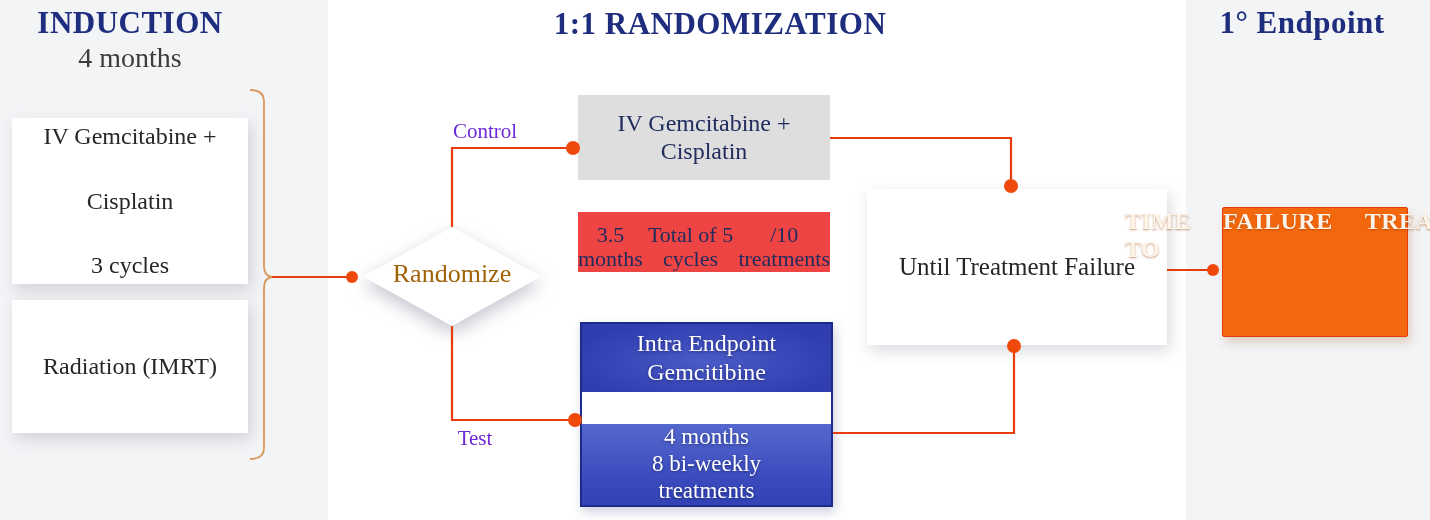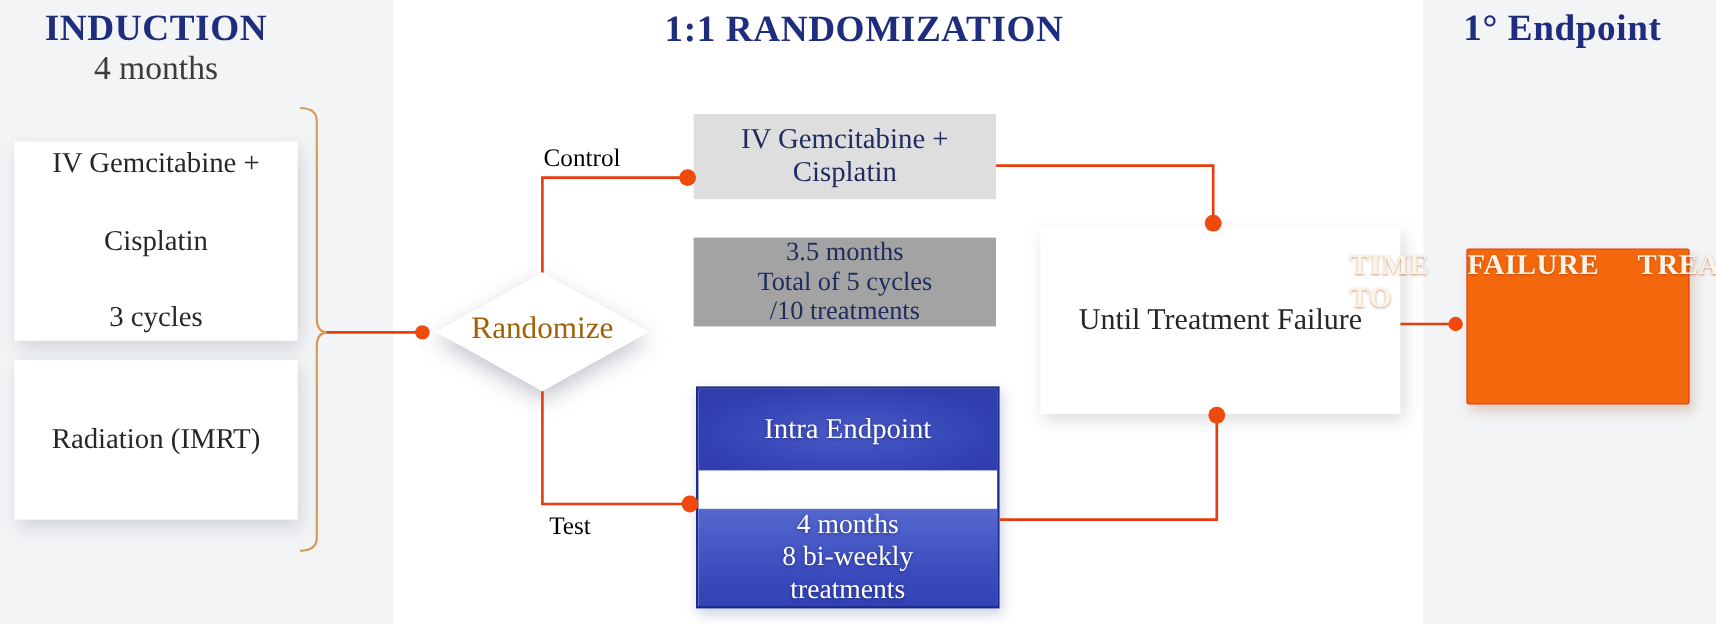--- a/index.html
+++ b/index.html
@@ -36,22 +36,22 @@
   #box-induction-chemo{left:12px;top:118px;width:236px;height:166px;}
   #box-induction-radiation{left:12px;top:300px;width:236px;height:133px;}
   #box-continuation{left:867px;top:189px;width:300px;height:156px;}
   #box-continuation .ln{font-size:25px;line-height:1.3;}
 
   
   #box-control{position:absolute;left:578px;top:95px;width:252px;height:177px;
     display:flex;flex-direction:column;text-align:center;color:#202c5e;}
   #box-control .sec-top{height:85px;background:#dedede;
     display:flex;flex-direction:column;justify-content:center;}
-  #box-control .sec-bottom{flex:1;background:#a3a3a3;
-    display:flex;flex-direction:column;justify-content:center;}
+  #box-control .sec-bottom{flex:1;background:#ef4444;
+    display:flex;flex-direction:row;justify-content:center;align-items:flex-end;}
   #box-control .ln{font-size:24px;line-height:1.13;}
   #box-control .lns{font-size:22px;line-height:1.12;}
 
   
   #box-test{position:absolute;left:580px;top:322px;width:253px;height:185px;
     box-sizing:border-box;border:2px solid #1c2a8d;
     display:flex;flex-direction:column;text-align:center;color:#ffffff;
     box-shadow:2px 5px 10px rgba(90,100,150,.3);}
   #box-test .sec-top{height:71px;
     background:radial-gradient(ellipse at 50% 55%, #4a5ac8 0%, #2f3dae 80%);
@@ -67,21 +67,21 @@
     box-sizing:border-box;background:#f4680d;border:1px solid #e23b0e;border-radius:2px;
     display:flex;justify-content:center;align-items:flex-start;
     padding-left:17px;box-shadow:3px 6px 10px rgba(160,95,45,.25);}
   #box-endpoint .ln{font-weight:bold;font-size:24px;line-height:1.15;color:#fdf4e8;
     letter-spacing:.5px;text-shadow:0 1px 2px rgba(150,55,0,.55);}
 
   #label-randomize{
     position:absolute;left:372px;top:259px;width:160px;
     text-align:center;font-size:26px;color:#a16207;
   }
-  .edge-label{position:absolute;text-align:center;font-size:21px;color:#000000;}
+  .edge-label{position:absolute;text-align:center;font-size:21px;color:#6d28d9;}
   #label-control{left:430px;top:119px;width:110px;}
   #label-test{left:430px;top:426px;width:90px;}
 
   svg.layer{position:absolute;left:0;top:0;pointer-events:none;}
   #layer-under{z-index:1;}
   #layer-over{z-index:3;}
   .panel{z-index:0;}
   .node{z-index:2;gap:32px;}
   #label-randomize,.edge-label{z-index:4;}
   #diamond-shape{filter:drop-shadow(0 7px 9px rgba(100,105,125,.38));}
@@ -122,20 +122,21 @@
     <div class="sec-bottom">
       <div class="lns">3.5 months</div>
       <div class="lns">Total of 5 cycles</div>
       <div class="lns">/10 treatments</div>
     </div>
   </div>
 
   <div id="box-test" class="node">
     <div class="sec-top">
       <div class="ln">Intra Endpoint</div>
+      <div class="ln">Gemcitibine</div>
     </div>
     <div class="sec-bottom">
       <div class="lns">4 months</div>
       <div class="lns">8 bi-weekly</div>
       <div class="lns">treatments</div>
     </div>
   </div>
 
   <div id="box-continuation" class="white-box node">
     <div class="ln">Until Treatment Failure</div>

